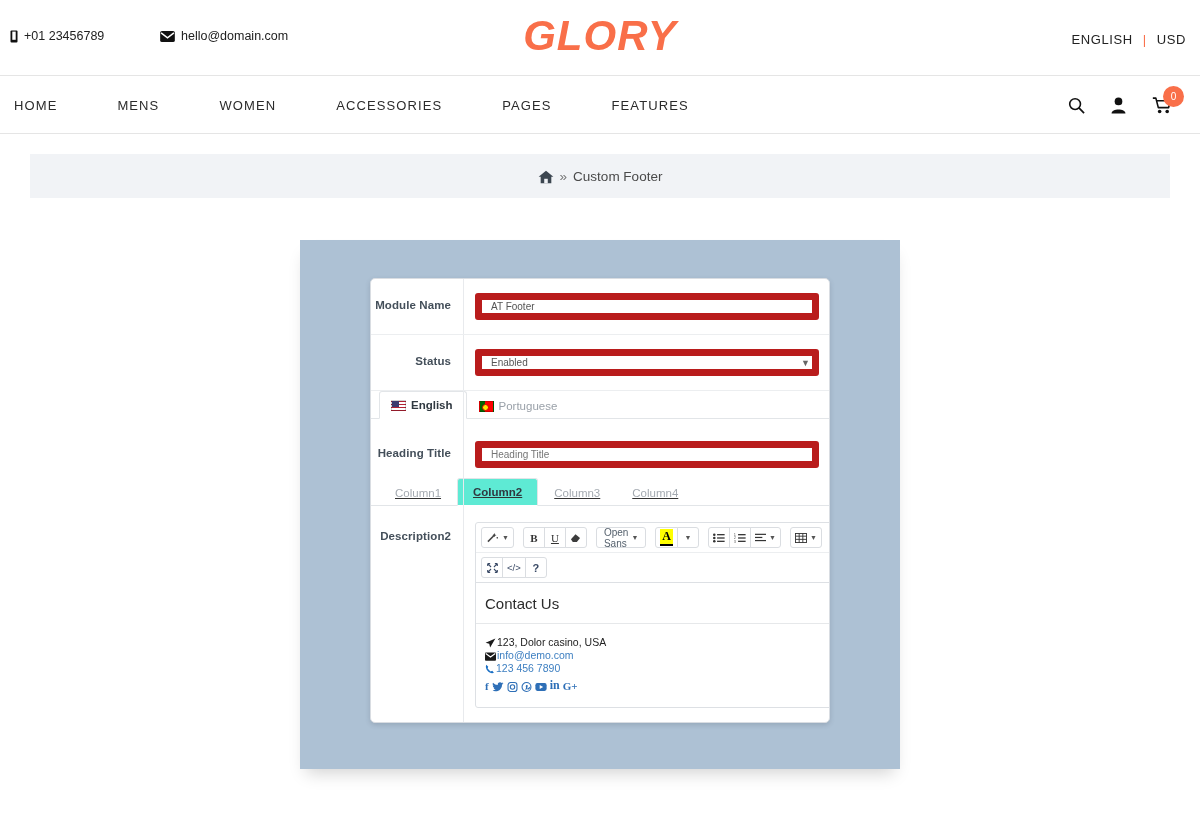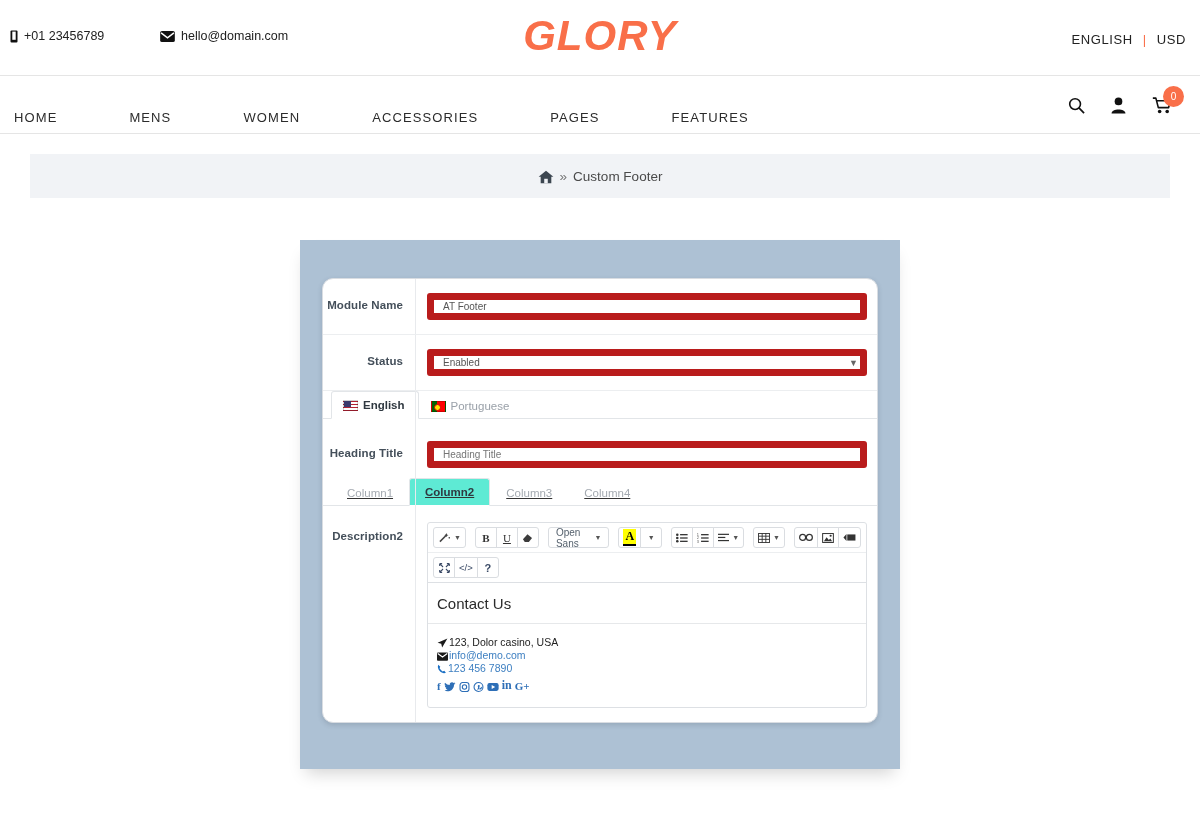--- a/index.html
+++ b/index.html
@@ -40,22 +40,22 @@
   .topbar-right .sep { color: #f96f49; }
   .topbar-right span { cursor: pointer; }
 
   
   .navbar {
     height: 58px;
     position: relative;
     border-bottom: 1px solid #e5e5e5;
   }
   .nav-links {
-    position: absolute; left: 14px; top: 12px; height: 58px;
-    display: flex; align-items: center; gap: 12px;
+    position: absolute; left: 14px; top: 0; height: 58px;
+    display: flex; align-items: center; gap: 0;
   }
   .nav-links a {
     display: block;
     font-size: 13px; letter-spacing: 1.1px;
     color: #2b2b2b; text-decoration: none;
     padding: 0 30px 0 0; margin-right: 30px;
     font-weight: 400;
   }
   .nav-icons {
     position: absolute; right: 28px; top: 0; height: 58px;
@@ -94,24 +94,24 @@
     font-weight: 300;
     color: #ffffff;
     text-shadow: 1px 2px 3px rgba(90,110,130,0.55);
     margin-bottom: 36px;
     letter-spacing: 0.2px;
   }
   .panel-title b { color: #22303f; font-weight: bold; }
 
   
   .form-card {
-    width: 556px; margin: 0 auto;
+    width: 460px; margin: 0 auto;
     background: #ffffff;
     border: 1px solid #d9dde2;
-    border-radius: 11px;
+    border-radius: 5px;
     box-shadow: 0 2px 5px rgba(60,70,85,0.20);
     position: relative;
     overflow: hidden;
   }
   .form-card::before {
     content: ""; position: absolute; left: 92px; top: 0; bottom: 0;
     width: 1px; background: #e8eaed;
   }
   .row {
     display: flex; align-items: flex-start;
@@ -214,21 +214,21 @@
     display: flex; align-items: center; justify-content: center;
     font-size: 11px; color: #333; cursor: pointer;
     margin-left: -1px; padding: 0 4px;
     font-family: "Liberation Serif", serif;
   }
   .grp .btn:first-child { margin-left: 0; border-radius: 3px 0 0 3px; }
   .grp .btn:last-child { border-radius: 0 3px 3px 0; }
   .grp .btn:only-child { border-radius: 3px; }
   .btn.sans { font-family: "Liberation Sans", sans-serif; font-size: 10px; }
   .btn .caret { font-size: 7px; margin-left: 3px; color: #555; }
-  .btn-font { padding: 8px 7px; color: #55616d; gap: 8px; }
+  .btn-font { padding: 8px 7px; color: #55616d; }
   .hl-a {
     background: #ffff00; color: #000; font-weight: bold;
     padding: 0 2px; font-family: "Liberation Serif", serif; font-size: 12px;
     border-bottom: 2px solid #000;
   }
   .ed-body { padding: 12px 0 14px 0; }
   .ed-h { font-size: 15px; color: #2b2b2b; padding: 0 9px 11px 9px; }
   .ed-hr { height: 1px; background: #e6e8ea; margin: 0 0 12px 0; }
   .ed-line { font-size: 10.5px; padding: 0 0 1px 9px; display: flex; align-items: center; gap: 1px; color: #222; }
   .ed-line a { color: #3d7fc1; text-decoration: none; }

